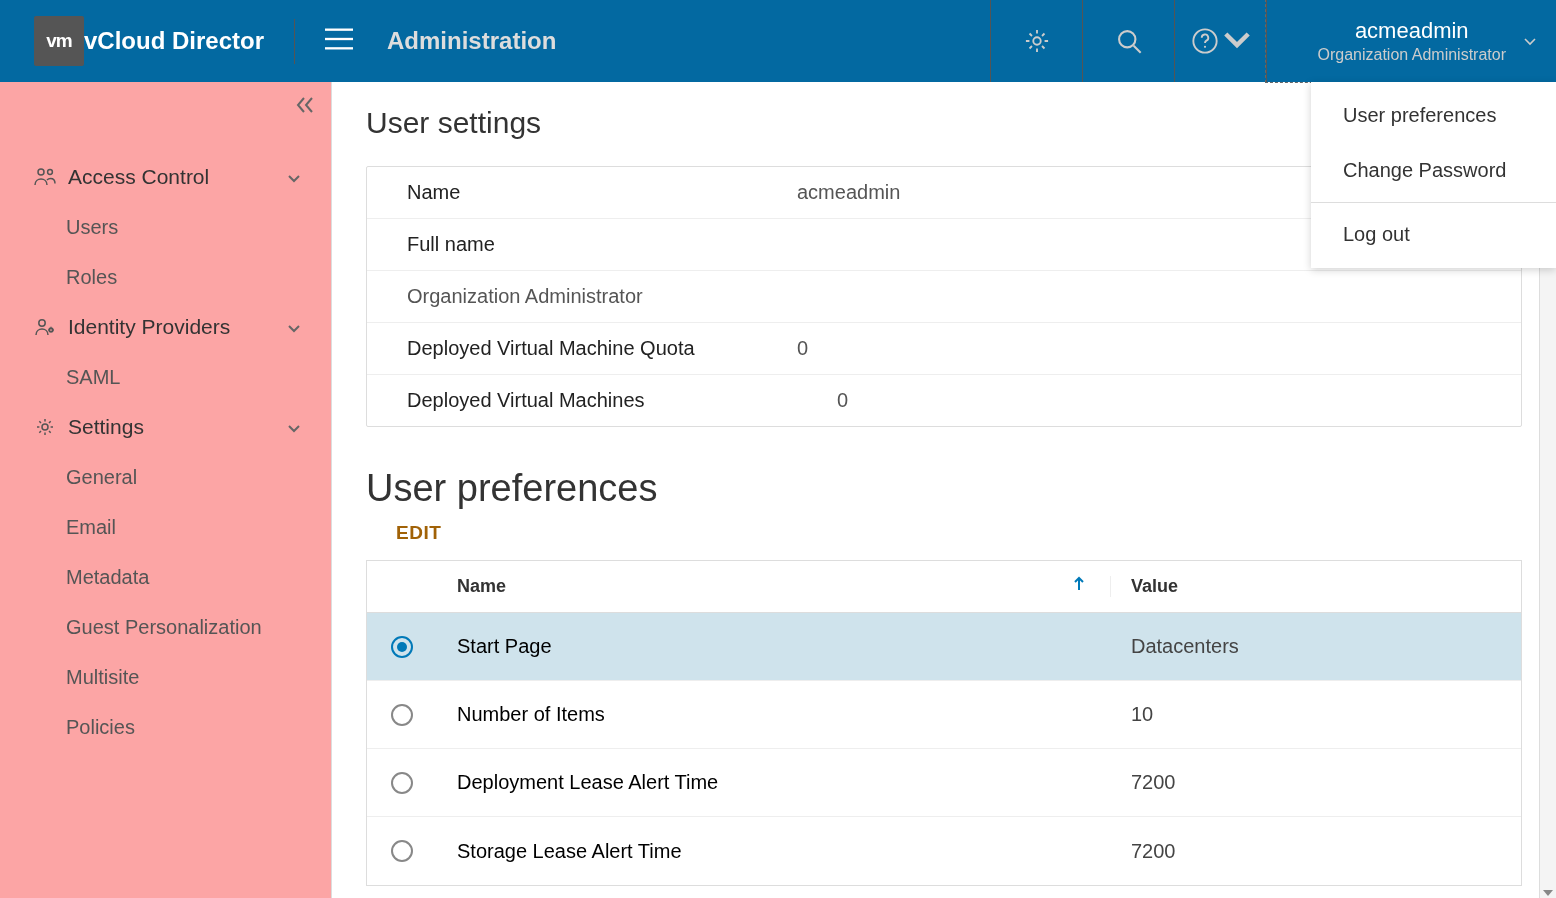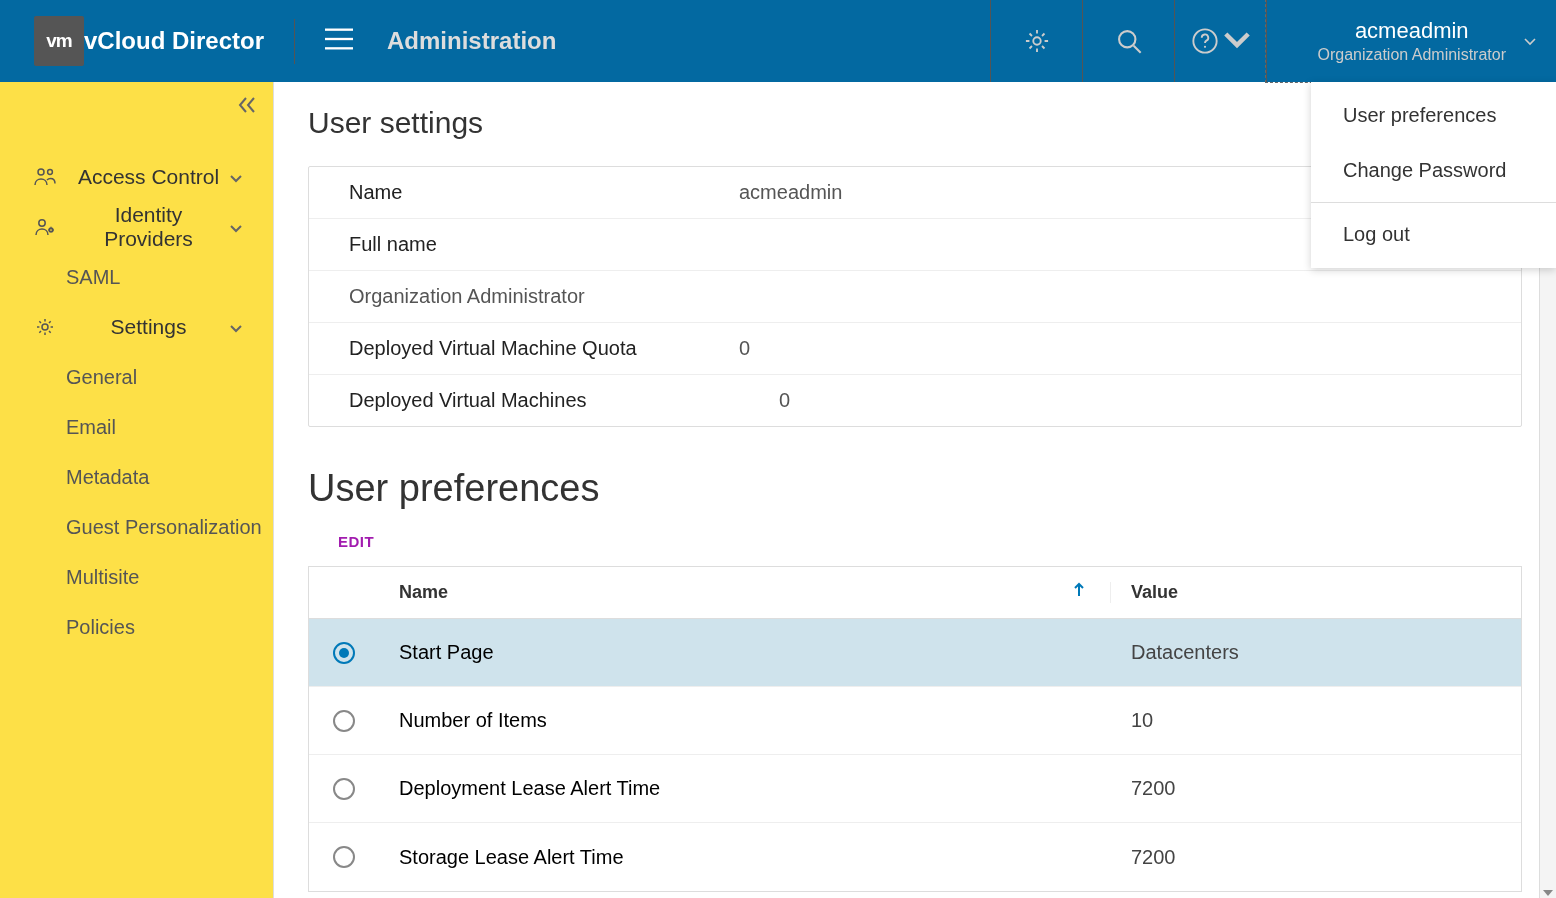--- a/index.html
+++ b/index.html
@@ -52,23 +52,22 @@
     .dropdown-item {
       padding:16px 32px; font-size:20px; color:#333; cursor:pointer;
     }
     .dropdown-sep { height:1px; background:#ddd; margin:4px 0; }
 
     
     .body { display:flex; height:calc(898px - 82px); }
 
     
     .sidebar {
-      width:274px; background:#fde047; border-right:1px solid #ddd;
+      width:332px; background:#fca5a5; border-right:1px solid #ddd;
       position:relative;
-      text-align:center;
     }
     .sidebar-collapse {
       position:absolute; top:14px; right:16px; cursor:pointer;
     }
     .sidebar-nav { padding-top:70px; }
     .side-group {
       display:flex; align-items:center; padding:0 30px 0 34px;
       height:50px; font-size:21px; color:#333; cursor:pointer;
       font-weight:500;
     }
@@ -88,21 +87,21 @@
       border:1px solid #ddd; border-radius:2px; margin-bottom:40px;
     }
     .info-row {
       display:flex; padding:14px 40px; font-size:20px; border-bottom:1px solid #eee;
     }
     .info-row:last-child { border-bottom:none;gap:40px; }
     .info-label { width:390px; font-weight:500; color:#222; }
     .info-value { flex:1; color:#555; }
 
     .h-prefs { font-size:38px; font-weight:400; color:#333; margin-bottom:12px; }
-    .edit-link { color:#a21caf; font-size:15px; font-weight:600; margin-left:30px; cursor:pointer; display:inline-block; margin-bottom:16px; letter-spacing:.5px;margin-top:11px; }
+    .edit-link { color:#a16207; font-size:19px; font-weight:600; margin-left:30px; cursor:pointer; display:inline-block; margin-bottom:16px; letter-spacing:.5px; }
 
     .pref-table { border:1px solid #ddd; }
     .pref-header {
       display:flex; align-items:center; height:52px; border-bottom:1px solid #ddd;
       font-size:18px; font-weight:600; color:#333;
     }
     .pref-header .col-radio { width:70px; border-right:1px solid #eee; }
     .pref-header .col-name  { flex:1; padding-left:20px; display:flex; align-items:center; border-right:1px solid #eee; }
     .pref-header .col-name .sort { margin-left:auto; margin-right:24px; color:#0079b8; }
     .pref-header .col-value { width:410px; padding-left:20px; }
@@ -197,20 +196,22 @@
               <path d="M1 18c0-4 3-6 6-6s6 2 6 6"></path>
               <circle cx="16" cy="5" r="2.4"></circle>
               <path d="M13 13c1-1 2.2-1.5 3.5-1.5 2.5 0 4.5 1.8 4.5 5"></path>
             </svg>
           </span>
           <span class="glabel">Access Control</span>
           <span class="caret"><svg width="14" height="10" viewBox="0 0 14 10">
               <path d="M2 2l5 5 5-5" fill="none" stroke="#666" stroke-width="2"></path>
             </svg></span>
         </div>
+        <div class="side-item">Users</div>
+        <div class="side-item">Roles</div>
         <div class="side-group">
           <span class="gicon">
             <svg width="22" height="20" viewBox="0 0 22 20" fill="none" stroke="#555" stroke-width="1.5">
               <circle cx="8" cy="6" r="3.2"></circle>
               <path d="M2 18c0-4 3-6 6-6s6 2 6 6"></path>
               <circle cx="17" cy="13" r="1.6"></circle>
               <path d="M17 9.8v1.2M17 14.6v1.2M14 13h1.2M18.8 13H20M15 11l.9.9M18.1 14.1l.9.9M15 15l.9-.9M18.1 11.9l.9-.9"></path>
             </svg>
           </span>
           <span class="glabel">Identity Providers</span>

